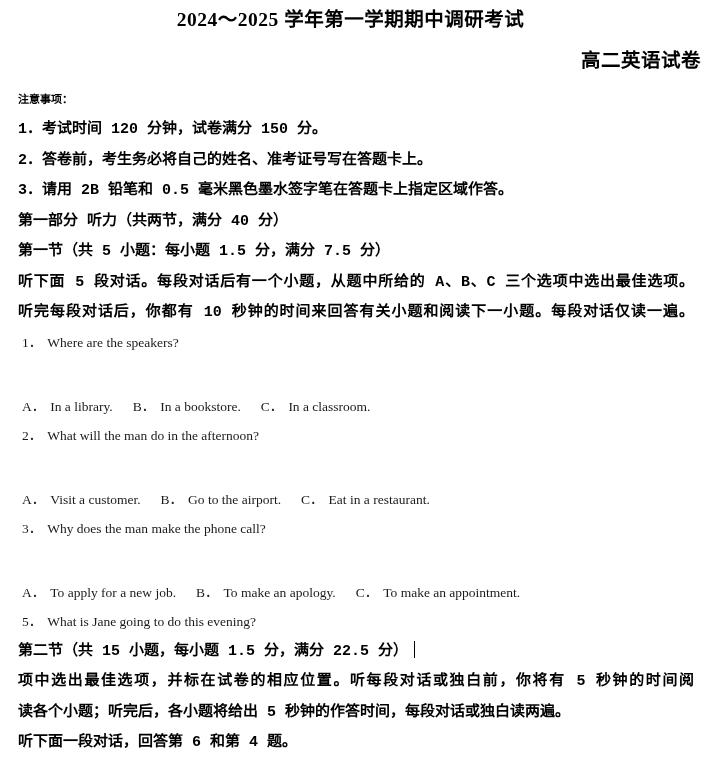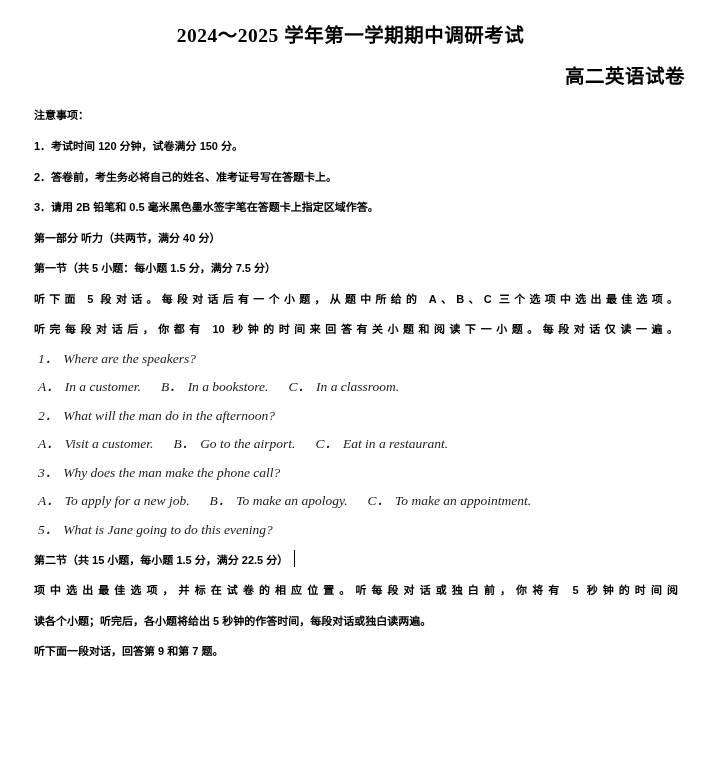--- a/index.html
+++ b/index.html
@@ -13,21 +13,21 @@
     height: 784px;
     font-family: "Liberation Serif", "DejaVu Serif", serif;
     color: #000000;
     overflow: hidden;
     position: relative;
   }
   .page {
     width: 701px;
     height: 784px;
     box-sizing: border-box;
-    padding: 16px;
+    padding: 0;
     position: relative;
   }
 
   
   .title-main {
     text-align: center;
     font-weight: bold;
     font-size: 19.5px;
     letter-spacing: 0.5px;
     margin: 0;
@@ -39,23 +39,23 @@
     text-align: right;
     font-weight: bold;
     font-size: 19.5px;
     letter-spacing: 0.5px;
     margin: 0;
     padding-top: 13px;
     line-height: 28px;
     white-space: nowrap;
   }
   .cn-line {
-    font-family: Liberation Sans, sans-serif;
+    font-family: Liberation Mono, monospace;
     font-weight: bold;
-    font-size: 11px;
+    font-size: 15px;
     line-height: 30.5px;
     margin-left: 18px;
     margin-right: 7px;
     white-space: nowrap;
   }
   .cn-line.just {
     white-space: normal;
     text-align: justify;
     text-align-last: justify;
     letter-spacing: 0px;
@@ -70,30 +70,30 @@
   }
 
   
   .en-line {
     font-family: "Liberation Serif", "DejaVu Serif", serif;
     font-size: 13.5px;
     line-height: 28.6px;
     margin-left: 22px;
     white-space: nowrap;
     color: #1a1a1a;
-    font-style: italic;
   }
   .en-line .qnum {
     letter-spacing: 0px;
   }
   .opt {
     display: inline-block;
   }
   .opt + .opt {
     margin-left: 20px;
+    margin-top: 36px;
   }
   .opt-letter {
     letter-spacing: 0px;
   }
 
   
   .caret {
     display: inline-block;
     width: 1px;
     height: 17px;
@@ -116,30 +116,30 @@
   <div class="cn-line">1．考试时间 120 分钟，试卷满分 150 分。</div>
   <div class="cn-line">2．答卷前，考生务必将自己的姓名、准考证号写在答题卡上。</div>
   <div class="cn-line">3．请用 2B 铅笔和 0.5 毫米黑色墨水签字笔在答题卡上指定区域作答。</div>
 
   <div class="cn-line">第一部分 听力（共两节，满分 40 分）</div>
   <div class="cn-line">第一节（共 5 小题：每小题 1.5 分，满分 7.5 分）</div>
   <div class="cn-line just">听下面 5 段对话。每段对话后有一个小题，从题中所给的 A、B、C 三个选项中选出最佳选项。</div>
   <div class="cn-line just">听完每段对话后，你都有 10 秒钟的时间来回答有关小题和阅读下一小题。每段对话仅读一遍。</div>
 
   <div class="en-line"><span class="qnum">1．</span><span class="sp-sm"></span><span>Where are the speakers?</span></div>
-  <div class="en-line"><span class="opt"><span class="opt-letter">A．</span><span class="sp-sm"></span><span>In a customer.</span></span><span class="opt"><span class="opt-letter">B．</span><span class="sp-sm"></span><span>In a bookstore.</span></span><span class="opt"><span class="opt-letter">C．</span><span class="sp-sm"></span><span>In a classroom.</span></span></div>
+  <div class="en-line"><span class="opt"><span class="opt-letter">A．</span><span class="sp-sm"></span><span>In a library.</span></span><span class="opt"><span class="opt-letter">B．</span><span class="sp-sm"></span><span>In a bookstore.</span></span><span class="opt"><span class="opt-letter">C．</span><span class="sp-sm"></span><span>In a classroom.</span></span></div>
 
   <div class="en-line"><span class="qnum">2．</span><span class="sp-sm"></span><span>What will the man do in the afternoon?</span></div>
   <div class="en-line"><span class="opt"><span class="opt-letter">A．</span><span class="sp-sm"></span><span>Visit a customer.</span></span><span class="opt"><span class="opt-letter">B．</span><span class="sp-sm"></span><span>Go to the airport.</span></span><span class="opt"><span class="opt-letter">C．</span><span class="sp-sm"></span><span>Eat in a restaurant.</span></span></div>
 
   <div class="en-line"><span class="qnum">3．</span><span class="sp-sm"></span><span>Why does the man make the phone call?</span></div>
   <div class="en-line"><span class="opt"><span class="opt-letter">A．</span><span class="sp-sm"></span><span>To apply for a new job.</span></span><span class="opt"><span class="opt-letter">B．</span><span class="sp-sm"></span><span>To make an apology.</span></span><span class="opt"><span class="opt-letter">C．</span><span class="sp-sm"></span><span>To make an appointment.</span></span></div>
 
 
   <div class="en-line"><span class="qnum">5．</span><span class="sp-sm"></span><span>What is Jane going to do this evening?</span></div>
 
   <div class="cn-line"><span>第二节（共 15 小题，每小题 1.5 分，满分 22.5 分）</span><span class="caret"></span></div>
 
   <div class="cn-line just">项中选出最佳选项，并标在试卷的相应位置。听每段对话或独白前，你将有 5 秒钟的时间阅</div>
   <div class="cn-line">读各个小题；听完后，各小题将给出 5 秒钟的作答时间，每段对话或独白读两遍。</div>
-  <div class="cn-line">听下面一段对话，回答第 9 和第 7 题。</div>
+  <div class="cn-line">听下面一段对话，回答第 6 和第 4 题。</div>
 
 </div>
 
 </body></html>

